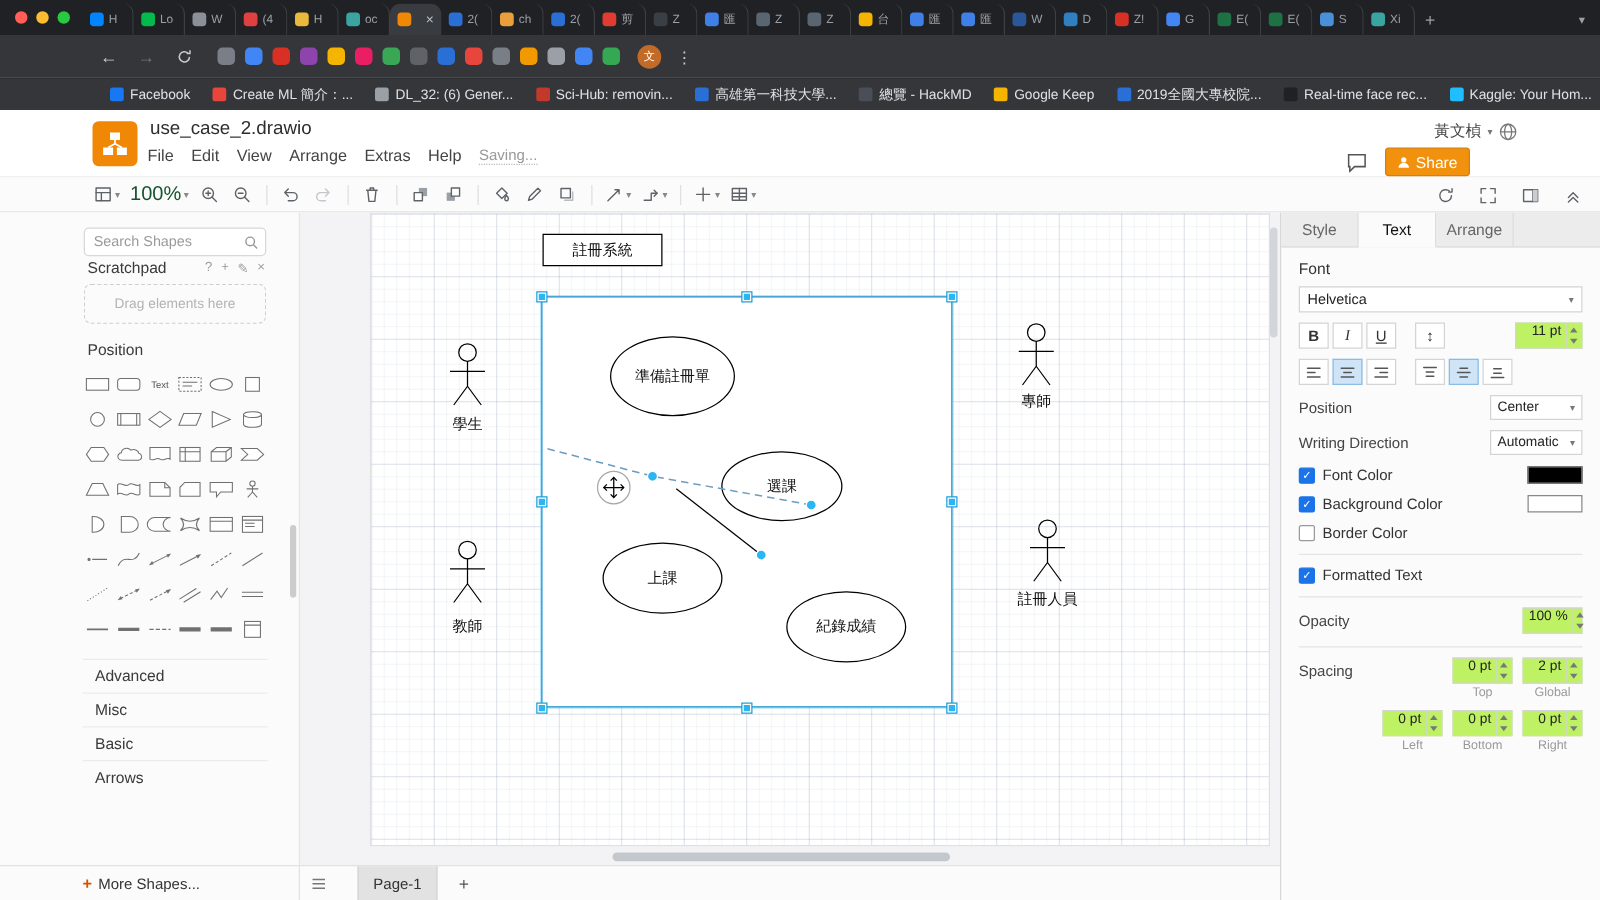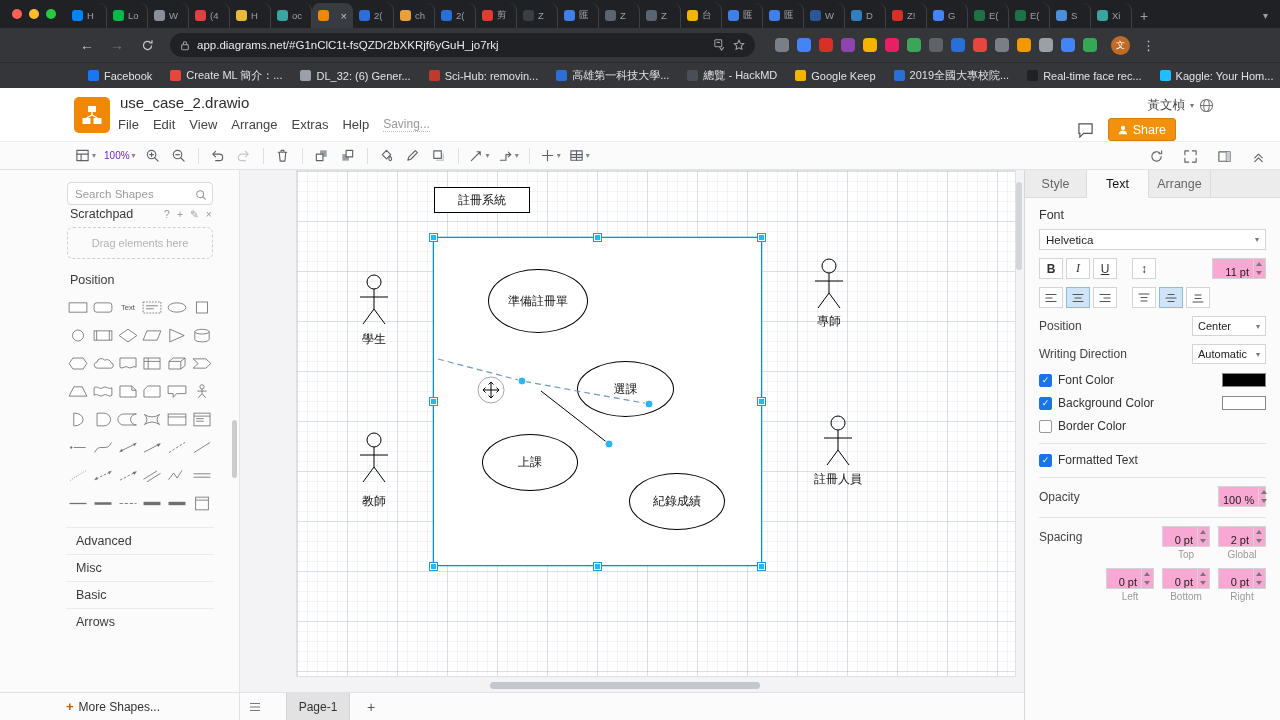--- a/index.html
+++ b/index.html
@@ -40,21 +40,21 @@
 .menurow .menu{cursor:default}
 .saving{color:#999;font-size:12px;border-bottom:1px dotted #bbb}
 .userrow{position:absolute;top:9px;right:66px;display:flex;align-items:center;gap:5px;font-size:12.5px;color:#444}
 .sharerow{position:absolute;top:30px;right:104px;display:flex;align-items:center;gap:14px}
 .sharebtn{background:#f2910d;border:1px solid #d87f05;border-radius:3px;color:#fff;font-size:12.5px;height:23px;padding:0 9px;display:flex;align-items:center;gap:5px}
 
 
 .tbar{height:28px;background:#fbfbfb;border-bottom:1px solid #e3e3e3;display:flex;align-items:center;padding-left:72px;gap:2px;position:relative}
 .tbtn{height:24px;min-width:24px;display:flex;align-items:center;justify-content:center;gap:2px;padding:0 3px;color:#5f6368}
 .tbtn .caret{font-size:8px;color:#888}
-.zoomlbl{font-size:10px;color:#6d28d9}
+.zoomlbl{font-size:16px;color:#14532d}
 .tsep{width:1px;height:16px;background:#e0e0e0;margin:0 5px}
 .ti{width:15px;height:15px;stroke:#5f6368;fill:none;stroke-width:1.2;stroke-linecap:round;stroke-linejoin:round}
 .dis .ti{stroke:#c3c6ca}
 .tbar-right{position:absolute;right:10px;top:2px;display:flex;gap:10px;align-items:center}
 
 
 .appmain{display:flex;height:550px}
 .leftcenter{width:1024px;display:flex;flex-direction:column}
 .midrow{display:flex;height:522px}
 
@@ -101,21 +101,21 @@
 .fptab.active{background:#fbfbfb;color:#111;border-bottom:1px solid #fbfbfb;margin-bottom:-1px}
 .fpbody{padding:10px 14px;font-size:12px;color:#444}
 .fplabel{font-size:12.5px;color:#333}
 .fontselrow{display:flex;margin-top:7px}
 .fontsel{flex:1;height:21px;border:1px solid #d4d4d4;background:#fff;display:flex;align-items:center;padding:0 6px;font-size:11.5px;color:#222}
 .fontsel .caret,.minisel .caret{margin-left:auto;font-size:8px;color:#777}
 .btnrow{display:flex;align-items:center;margin-top:8px;gap:3px}
 .sqbtn{width:24px;height:21px;border:1px solid #d4d4d4;background:#fff;display:flex;align-items:center;justify-content:center;font-size:12px;color:#333}
 .sqbtn.active{background:#cfe5f7;border-color:#8bbde4}
 .sqbtn.b{font-weight:bold}.sqbtn.i{font-style:italic;font-family:"Liberation Serif",serif}.sqbtn.u{text-decoration:underline}
-.stepper{height:21px;border:1px solid #d4d4d4;background:#f9a8d4;display:flex;align-items:flex-end}
+.stepper{height:21px;border:1px solid #d4d4d4;background:#bef264;display:flex;align-items:flex-start}
 .stepper .val{font-size:11px;color:#222;padding:0 4px;text-align:right;flex:1;white-space:nowrap}
 .spin{width:12px;height:100%;border-left:1px solid #d4d4d4;display:flex;flex-direction:column}
 .spin i{flex:1;position:relative;display:block}
 .spin i.up::after{content:"";position:absolute;left:2px;top:3px;border-left:3px solid transparent;border-right:3px solid transparent;border-bottom:4px solid #777}
 .spin i.dn::after{content:"";position:absolute;left:2px;top:2px;border-left:3px solid transparent;border-right:3px solid transparent;border-top:4px solid #777}
 .fprow{display:flex;align-items:center;margin-top:8px}
 .minisel{height:20px;border:1px solid #d4d4d4;background:#fff;display:flex;align-items:center;padding:0 5px;font-size:11px;color:#222;margin-left:auto;width:74px}
 .cbrow{display:flex;align-items:center;gap:6px;margin-top:9px}
 .cb{width:13px;height:13px;border:1px solid #9a9a9a;border-radius:2px;background:#fff;display:inline-flex;align-items:center;justify-content:center;font-size:9px;color:#fff;flex:none}
 .cb.on{background:#1a73e8;border-color:#1a73e8}
@@ -259,40 +259,20 @@
 
 <div class="navbar">
   <span class="navic">←</span>
   <span class="navic dim">→</span>
   <span class="navic">
     <svg width="13" height="13" viewBox="0 0 16 16" style="stroke:#c6c9cd;fill:none;stroke-width:1.5">
         <path d="M13 8a5 5 0 1 1-1.6-3.7"></path>
         <path d="M13.5 1.5v3.2h-3.2" fill="none"></path>
       </svg>
   </span>
-  <div class="omnibox">
-    <span class="obicon">
-      <svg width="10" height="11" viewBox="0 0 12 13" style="stroke:#9aa0a6;fill:none;stroke-width:1.3">
-          <rect x="2" y="5.5" width="8" height="6" rx="1"></rect>
-          <path d="M4 5.5V4a2 2 0 0 1 4 0v1.5"></path>
-        </svg>
-    </span>
-    <span class="url">app.diagrams.net/#G1nClC1t-fsQZDr2bXKRjf6yGuH_jo7rkj</span>
-    <span class="obicon">
-      <svg width="12" height="12" viewBox="0 0 14 14" style="stroke:#9aa0a6;fill:none;stroke-width:1.2">
-          <rect x="1" y="1" width="8" height="8" rx="1"></rect>
-          <path d="M3 4h4M5 3v1M6.5 9.5L9 13l2.5-3.5"></path>
-        </svg>
-    </span>
-    <span class="obicon">
-      <svg width="12" height="12" viewBox="0 0 14 14" style="stroke:#9aa0a6;fill:none;stroke-width:1.2">
-          <path d="M7 1.5l1.7 3.5 3.8.5-2.8 2.7.7 3.8L7 10.2 3.6 12l.7-3.8L1.5 5.5l3.8-.5z"></path>
-        </svg>
-    </span>
-  </div>
   <div class="extrow">
       <span class="extic" style="background: rgb(122, 127, 135);"></span>
       <span class="extic" style="background: rgb(66, 133, 244);"></span>
       <span class="extic" style="background: rgb(217, 48, 37);"></span>
       <span class="extic" style="background: rgb(142, 68, 173);"></span>
       <span class="extic" style="background: rgb(244, 180, 0);"></span>
       <span class="extic" style="background: rgb(233, 30, 99);"></span>
       <span class="extic" style="background: rgb(58, 167, 87);"></span>
       <span class="extic" style="background: rgb(95, 99, 104);"></span>
       <span class="extic" style="background: rgb(42, 111, 214);"></span>

